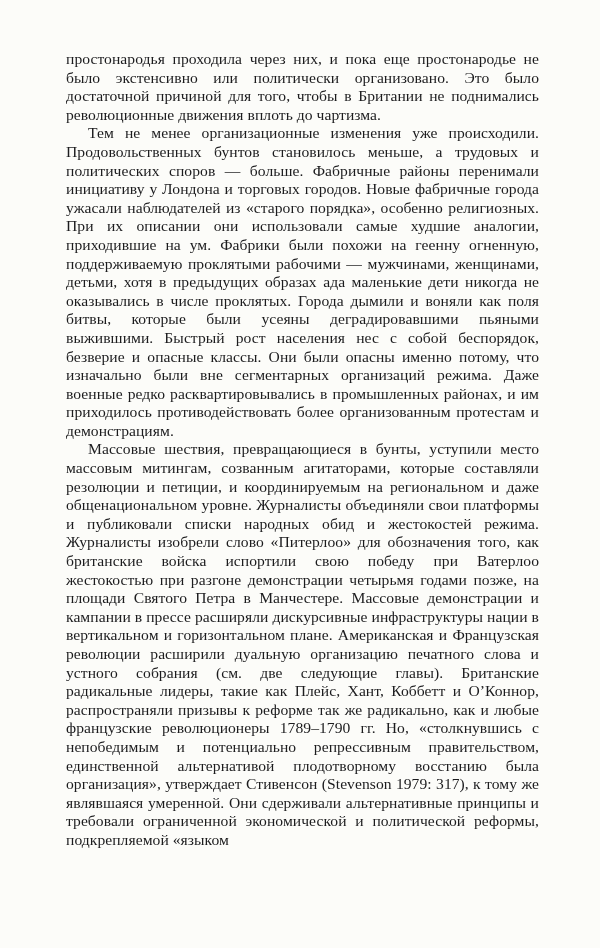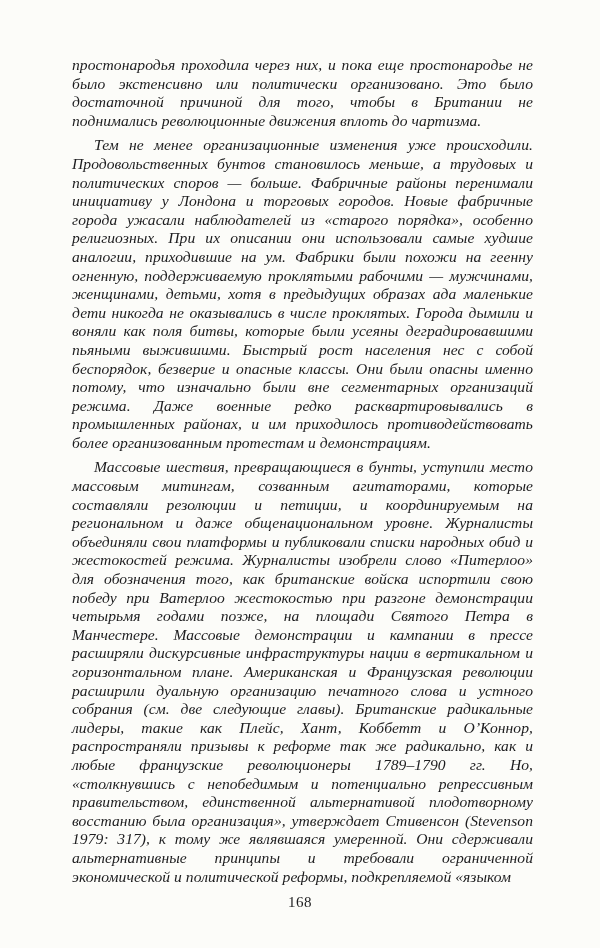--- a/index.html
+++ b/index.html
@@ -26,24 +26,23 @@
     top: 50px;
     width: 473px;
     text-align: justify;
     font-size: 15.6px;
     line-height: 18.6px;
     letter-spacing: 0.05px;
     hyphens: auto;
     -webkit-hyphens: auto;
   }
   .text-block p {
-    margin: 6px;
+    margin: 0;
     padding: 0;
     text-indent: 22px;
-    font-style: italic;
   }
   .text-block p.no-indent {
     text-indent: 0;
   }
   .page-number {
     position: absolute;
     left: 0;
     right: 0;
     top: 894px;
     text-align: center;
@@ -55,15 +54,14 @@
 <body>
 
 <div class="page">
 
   <div class="text-block">
     <p class="no-indent">простонародья проходила через них, и пока еще простонародье не было экстенсивно или политически организовано. Это было достаточной причиной для того, чтобы в Британии не поднимались революционные движения вплоть до чартизма.</p>
     <p>Тем не менее организационные изменения уже происходили. Продовольственных бунтов становилось меньше, а трудовых и политических споров — больше. Фабричные районы перенимали инициативу у Лондона и торговых городов. Новые фабричные города ужасали наблюдателей из «старого порядка», особенно религиозных. При их описании они использовали самые худшие аналогии, приходившие на ум. Фабрики были похожи на геенну огненную, поддерживаемую проклятыми рабочими — мужчинами, женщинами, детьми, хотя в предыдущих образах ада маленькие дети никогда не оказывались в числе проклятых. Города дымили и воняли как поля битвы, которые были усеяны деградировавшими пьяными выжившими. Быстрый рост населения нес с собой беспорядок, безверие и опасные классы. Они были опасны именно потому, что изначально были вне сегментарных организаций режима. Даже военные редко расквартировывались в промышленных районах, и им приходилось противодействовать более организованным протестам и демонстрациям.</p>
     <p>Массовые шествия, превращающиеся в бунты, уступили место массовым митингам, созванным агитаторами, которые составляли резолюции и петиции, и координируемым на региональном и даже общенациональном уровне. Журналисты объединяли свои платформы и публиковали списки народных обид и жестокостей режима. Журналисты изобрели слово «Питерлоо» для обозначения того, как британские войска испортили свою победу при Ватерлоо жестокостью при разгоне демонстрации четырьмя годами позже, на площади Святого Петра в Манчестере. Массовые демонстрации и кампании в прессе расширяли дискурсивные инфраструктуры нации в вертикальном и горизонтальном плане. Американская и Французская революции расширили дуальную организацию печатного слова и устного собрания (см. две следующие главы). Британские радикальные лидеры, такие как Плейс, Хант, Коббетт и О’Коннор, распространяли призывы к реформе так же радикально, как и любые французские революционеры 1789–1790 гг. Но, «столкнувшись с непобедимым и потенциально репрессивным правительством, единственной альтернативой плодотворному восстанию была организация», утверждает Стивенсон (Stevenson 1979: 317), к тому же являвшаяся умеренной. Они сдерживали альтернативные принципы и требовали ограниченной экономической и политической реформы, подкрепляемой «языком</p>
   </div>
 
-  <div class="page-number">168</div>
 
 </div>
 
 </body></html>

